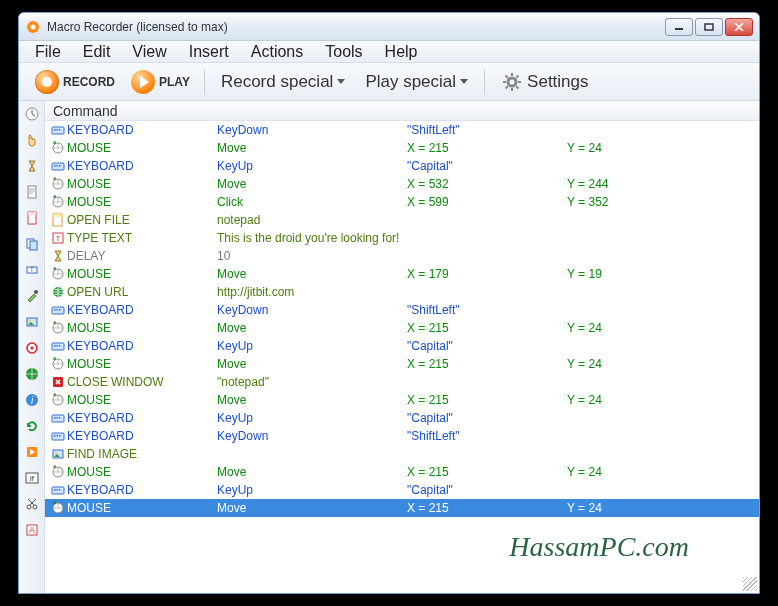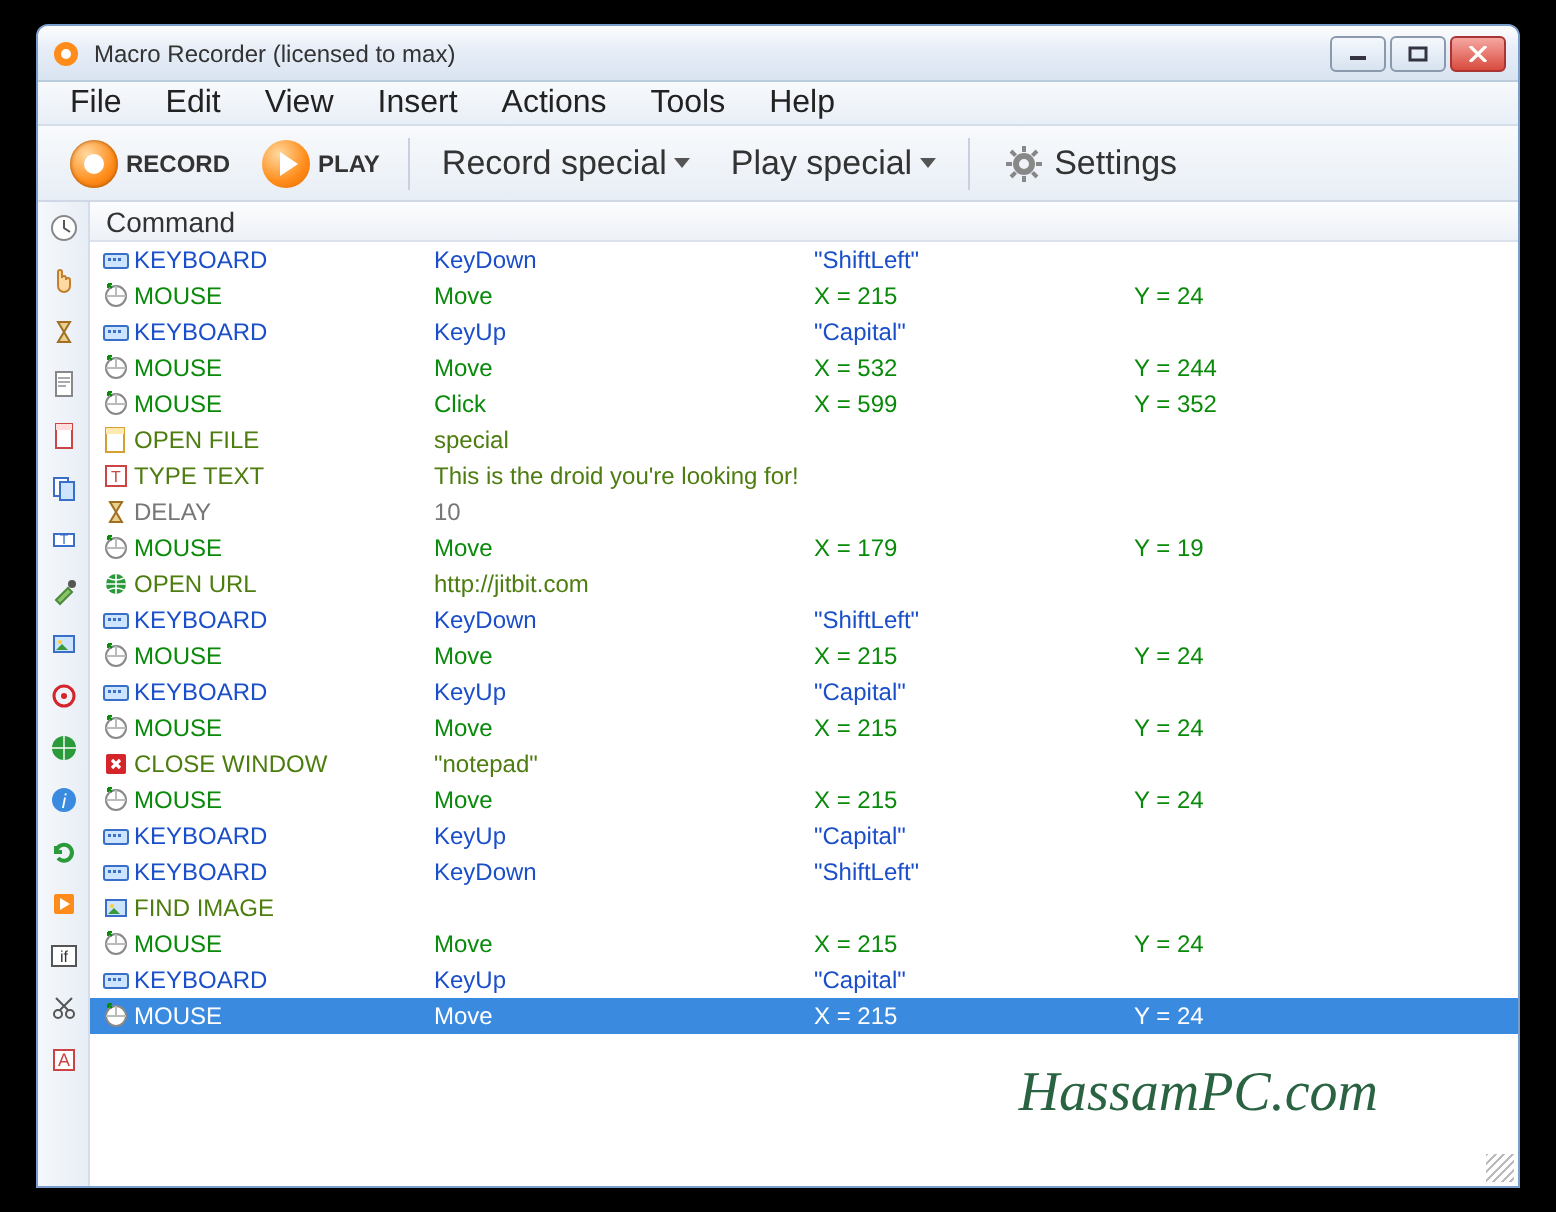--- a/index.html
+++ b/index.html
@@ -304,21 +304,21 @@
             <span class="c4 t-mouse">Y = 352</span>
           </div>
           <div class="row">
             <span class="cicon">
               <svg width="14" height="14" viewBox="0 0 14 14">
                 <rect x="2" y="1" width="9" height="12" fill="#fff" stroke="#d4a030"></rect>
                 <rect x="2" y="1" width="9" height="3" fill="#ffe9b0"></rect>
               </svg>
             </span>
             <span class="c1 t-red">OPEN FILE</span>
-            <span class="c2 t-red">special</span>
+            <span class="c2 t-red">notepad</span>
             <span class="c3 t-red"></span>
             <span class="c4 t-red"></span>
           </div>
           <div class="row">
             <span class="cicon">
               <svg width="14" height="14" viewBox="0 0 14 14">
                 <rect x="2" y="2" width="10" height="10" fill="#fff" stroke="#c44"></rect>
                 <text x="7" y="10" font-size="8" text-anchor="middle" fill="#c44">T</text>
               </svg>
             </span>

